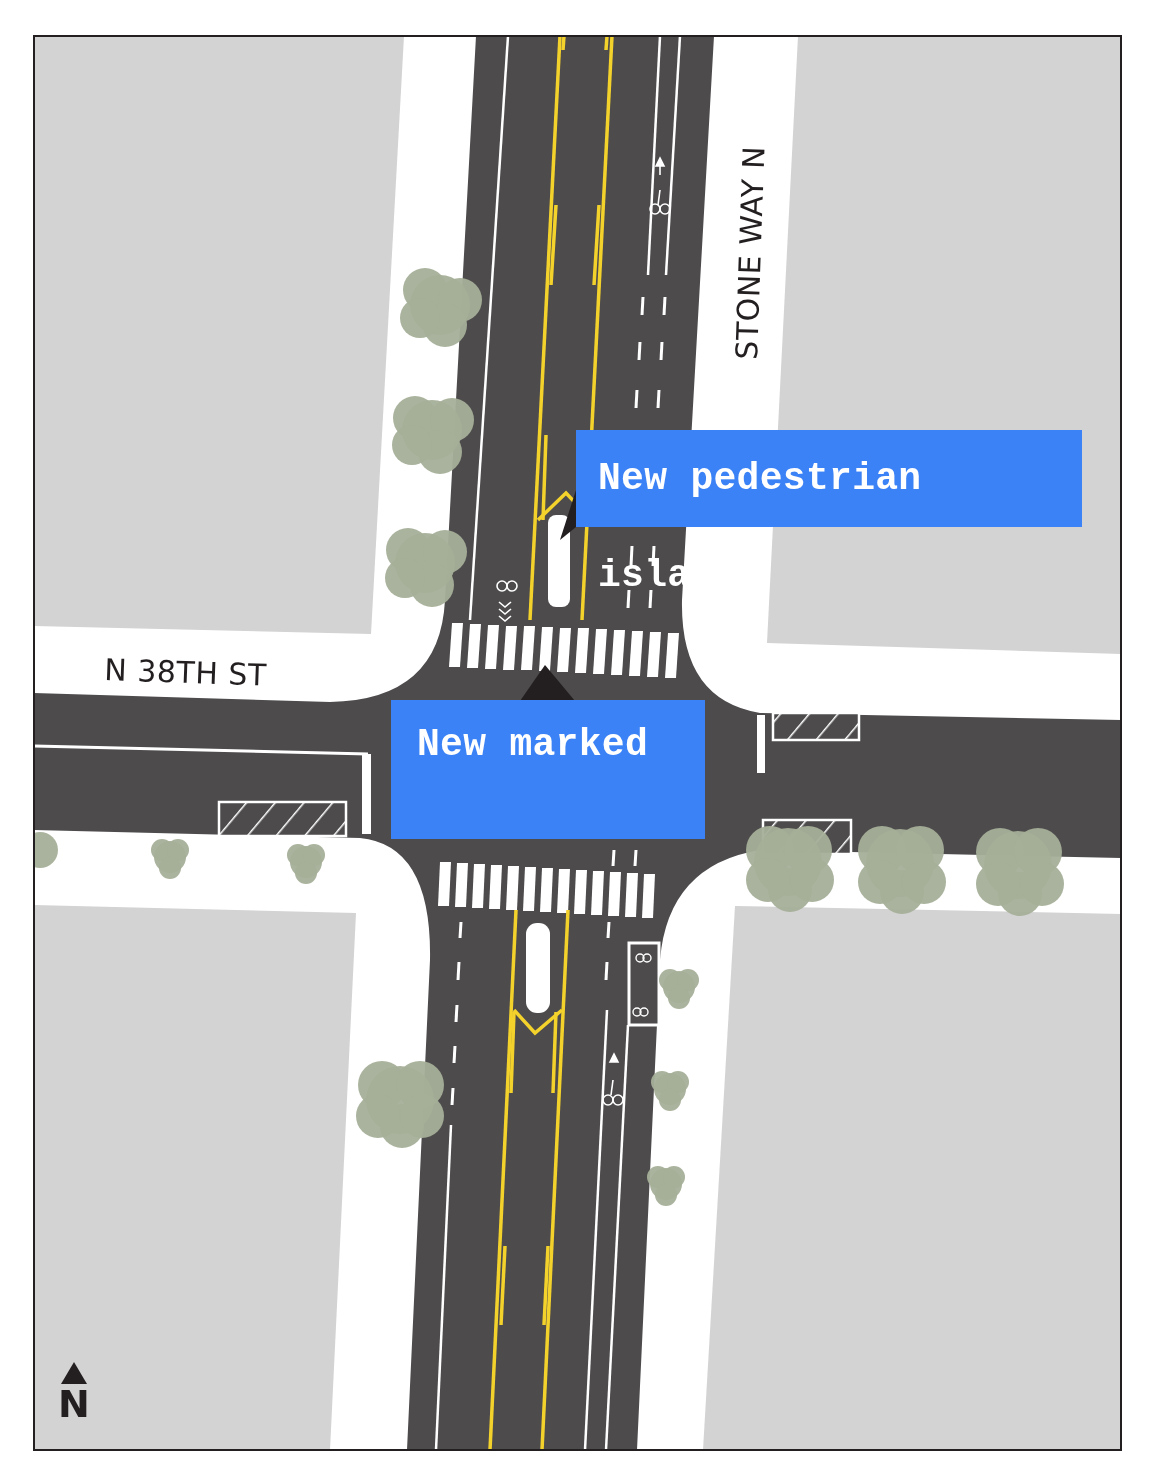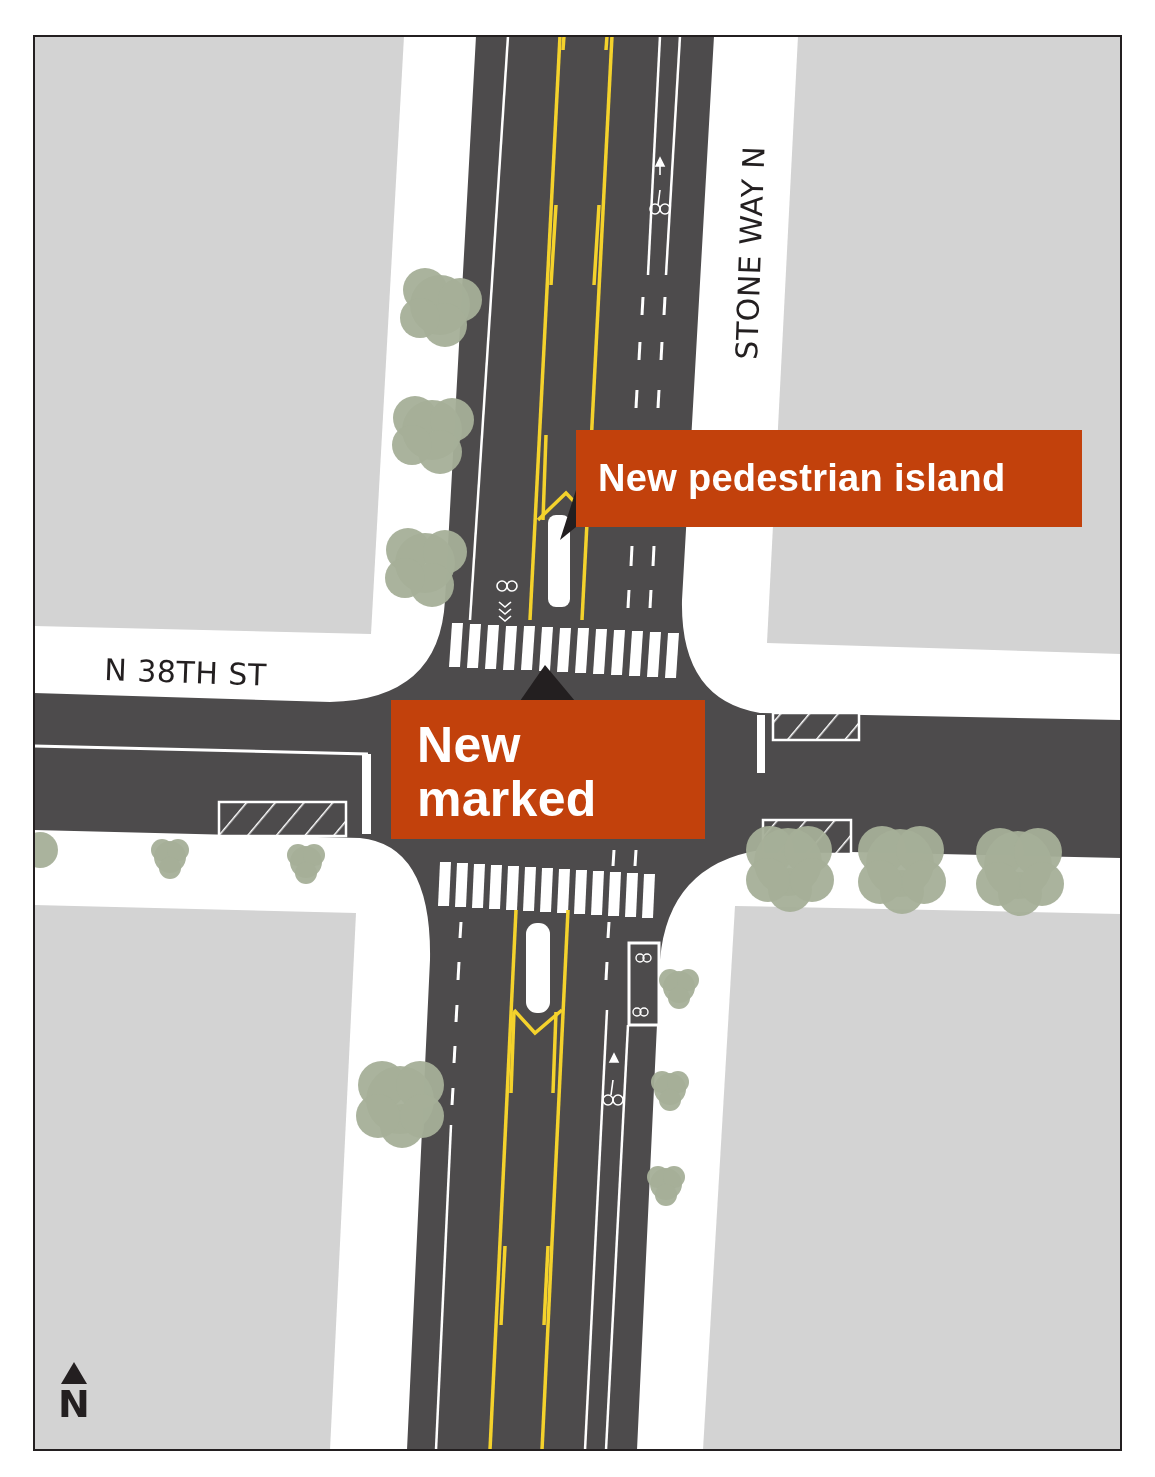--- a/index.html
+++ b/index.html
@@ -1,21 +1,21 @@
 <!DOCTYPE html>
 <html><head>
 <meta charset="utf-8">
 <style>
   html, body { margin: 0; padding: 0; background: #ffffff; }
   body { width: 1155px; height: 1477px; position: relative; overflow: hidden; font-family: "DejaVu Sans", sans-serif; }
   #map { position: absolute; left: 0; top: 0; width: 1155px; height: 1477px; }
   .street-label { font-family: "DejaVu Sans", sans-serif; font-size: 30px; fill: #231f20; letter-spacing: 0.5px; }
-  .callout { position: absolute; background: #c2410c; color: #ffffff; font-family: Liberation Sans, sans-serif; font-weight: bold; }
+  .callout { position: absolute; background: #3b82f6; color: #ffffff; font-family: Liberation Mono, monospace; font-weight: bold; }
   .callout-island { left: 576px; top: 430px; width: 506px; height: 97px; font-size: 38px; line-height: 97px; box-sizing: border-box; padding-left: 22px; letter-spacing: 0.3px; }
-  .callout-crosswalk { left: 391px; top: 700px; width: 314px; height: 139px; font-size: 50px; line-height: 54px; box-sizing: border-box; padding: 18px 0 16px 26px; letter-spacing: 0.3px; }
+  .callout-crosswalk { left: 391px; top: 700px; width: 314px; height: 139px; font-size: 38px; line-height: 54px; box-sizing: border-box; padding: 18px 0 16px 26px; letter-spacing: 0.3px; }
   .callout-crosswalk span { display: block; }
   .north { position: absolute; left: 56px; top: 1362px; width: 36px; text-align: center; }
   .north-arrow { width: 0; height: 0; margin: 0 auto; border-left: 13px solid transparent; border-right: 13px solid transparent; border-bottom: 22px solid #231f20; }
   .north-letter { font-family: "DejaVu Sans", sans-serif; font-weight: bold; font-size: 38px; line-height: 38px; color: #231f20; margin-top: 1px; }
 </style>
 </head>
 <body>
 
 <svg id="map" viewBox="0 0 1155 1477" xmlns="http://www.w3.org/2000/svg">
   <defs>

